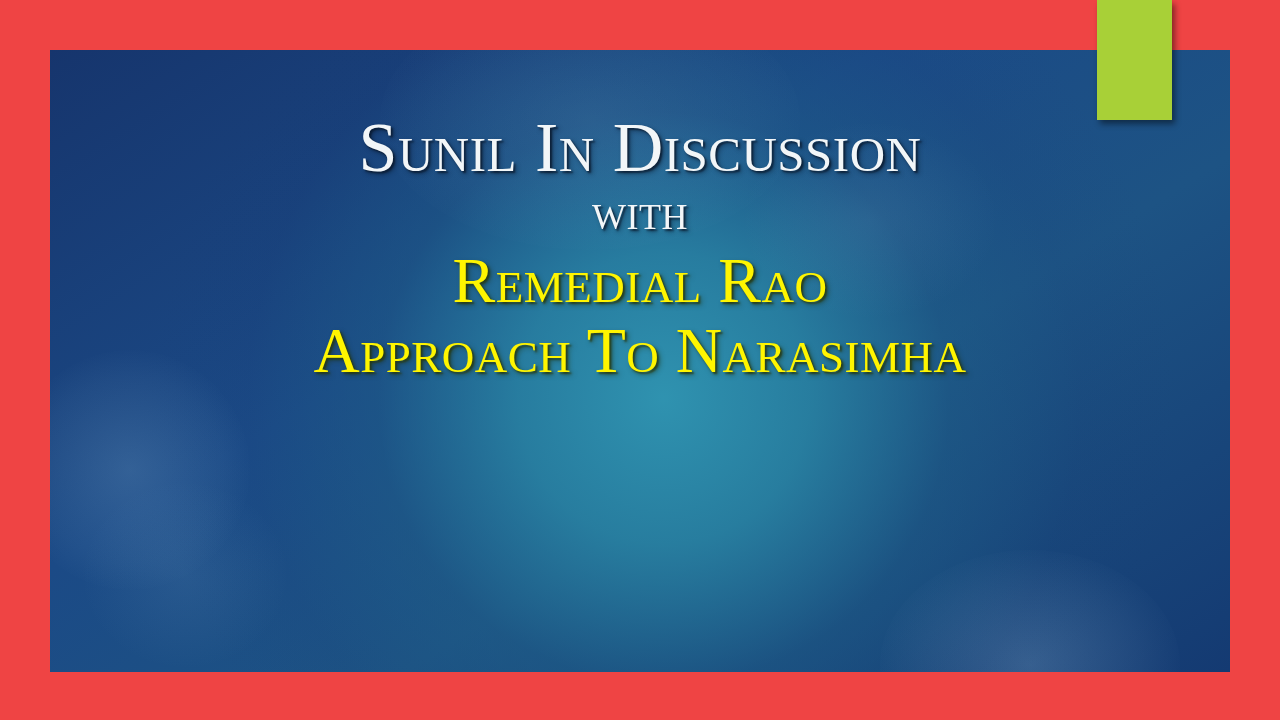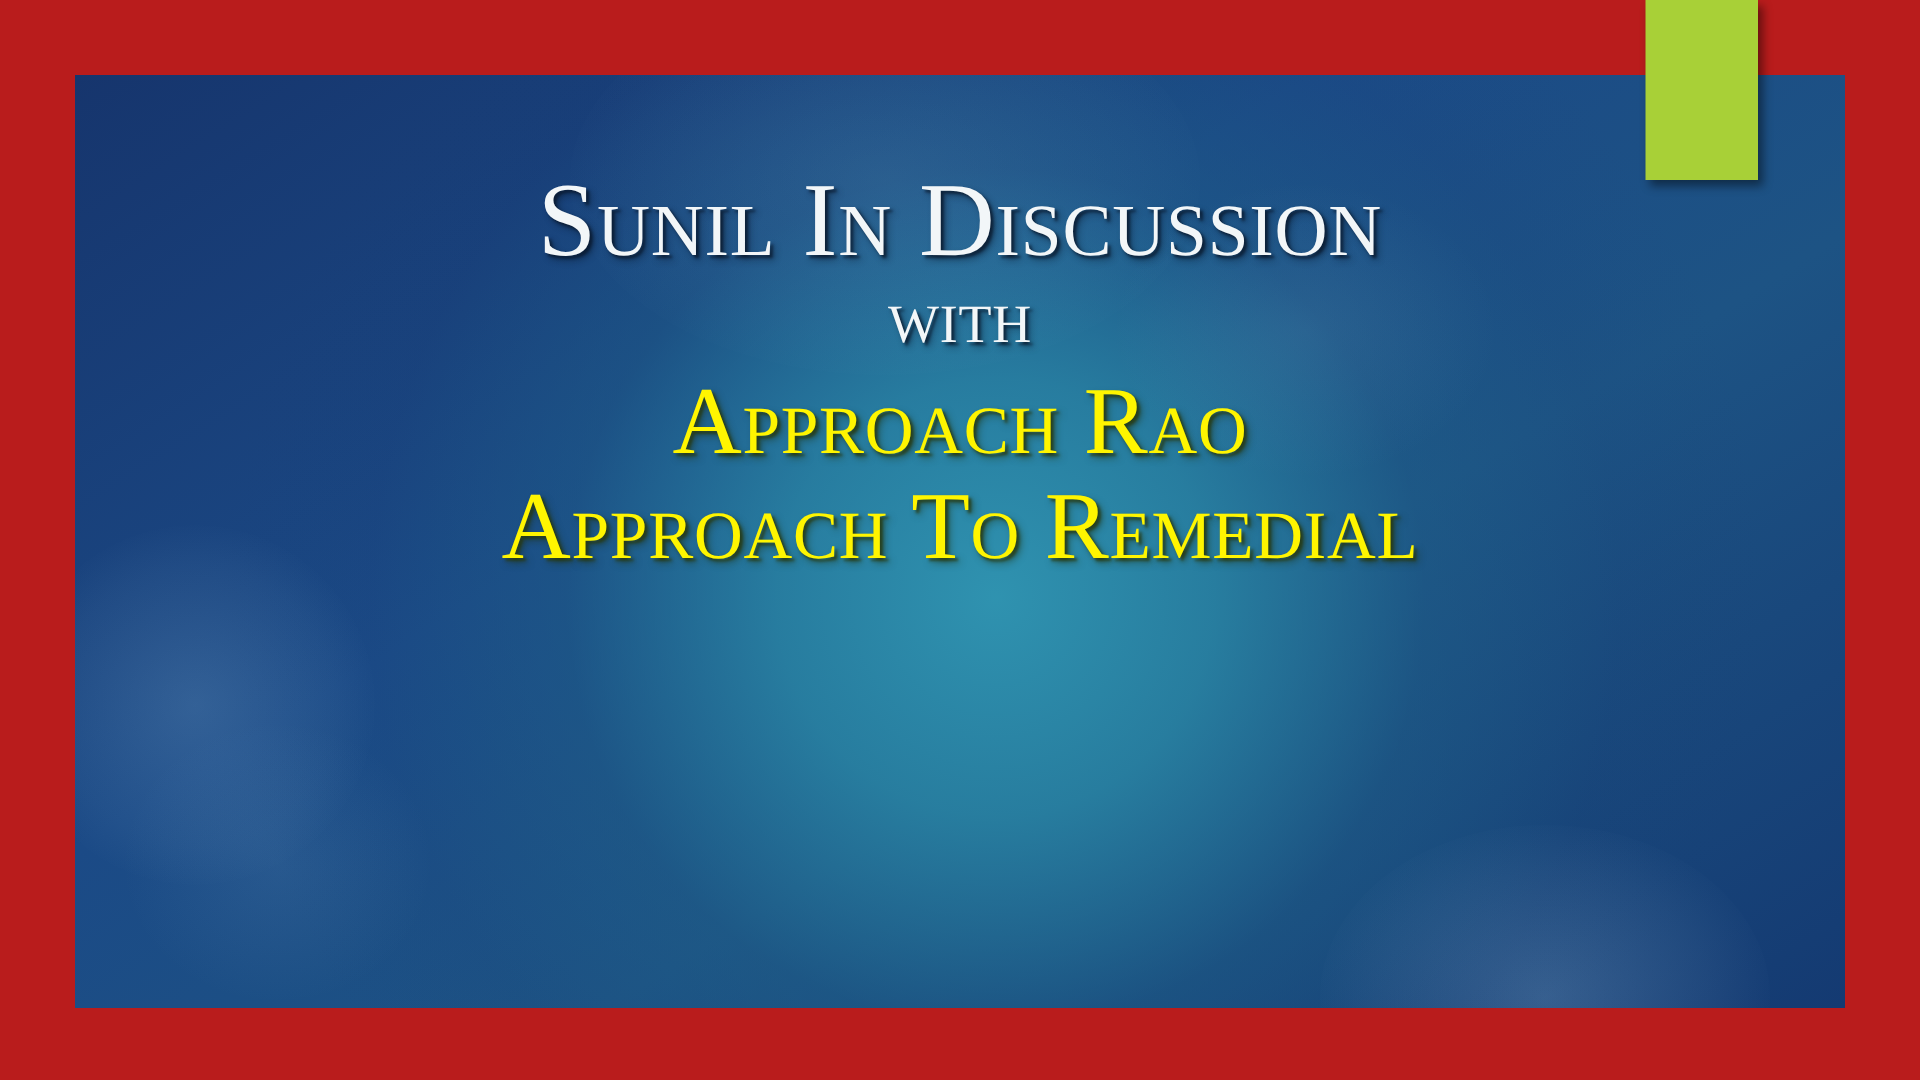--- a/index.html
+++ b/index.html
@@ -12,21 +12,21 @@
     width: 1280px;
     height: 720px;
     overflow: hidden;
     font-family: "Liberation Serif", "DejaVu Serif", serif;
   }
 
   #stage {
     position: relative;
     width: 1280px;
     height: 720px;
-    background: #b91c1c;
+    background: #ef4444;
   }
 
   
   #slide {
     position: absolute;
     left: 50px;
     top: 50px;
     width: 1180px;
     height: 622px;
     overflow: hidden;
@@ -143,21 +143,21 @@
 
     <div class="blob blob-c"></div>
     <div class="blob blob-e"></div>
     <div class="blob blob-a"></div>
     <div class="blob blob-d"></div>
     <div class="blob blob-b"></div>
 
     <div id="title-block">
       <div id="line-1" class="title-line line-white size-xl">Sunil In Discussion</div>
       <div id="line-2" class="title-line line-white size-md">with</div>
-      <div id="line-3" class="title-line line-yellow size-lg">Approach Rao</div>
-      <div id="line-5" class="title-line line-yellow size-lg">Approach To Remedial</div>
+      <div id="line-3" class="title-line line-yellow size-lg">Remedial Rao</div>
+      <div id="line-5" class="title-line line-yellow size-lg">Approach To Narasimha</div>
     </div>
 
   </div>
 
   <div id="accent-bar"></div>
 
 </div>
 
 </body></html>

